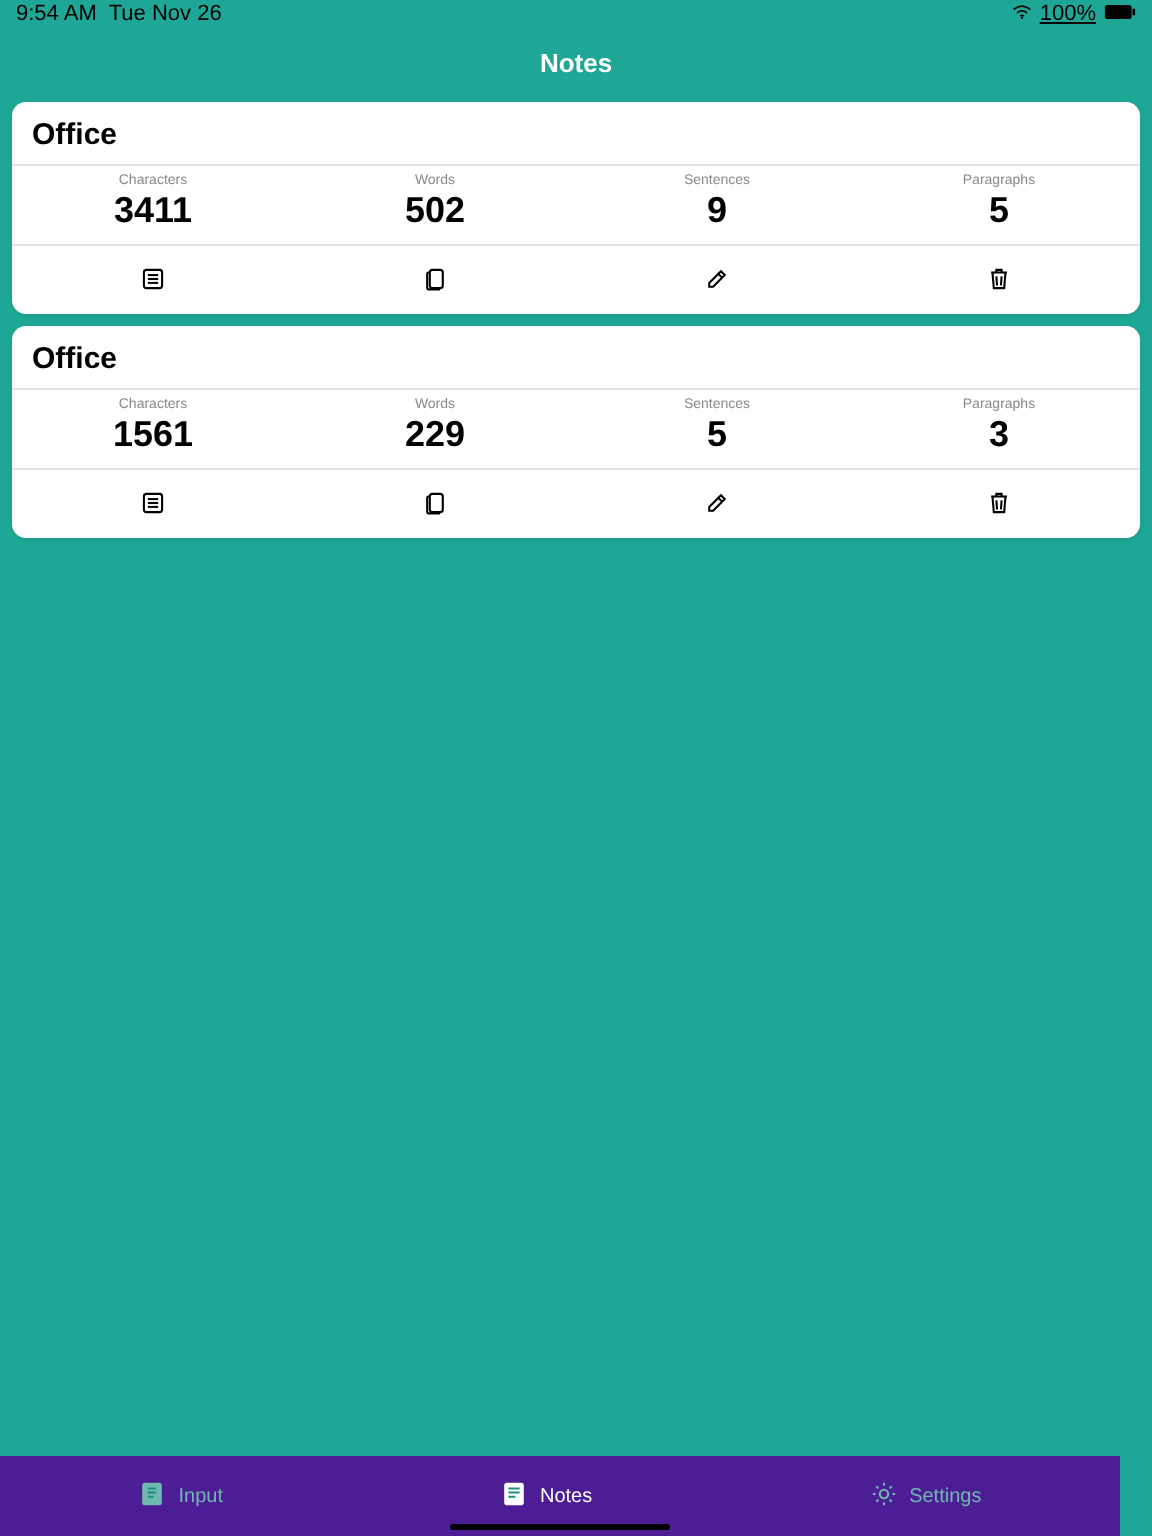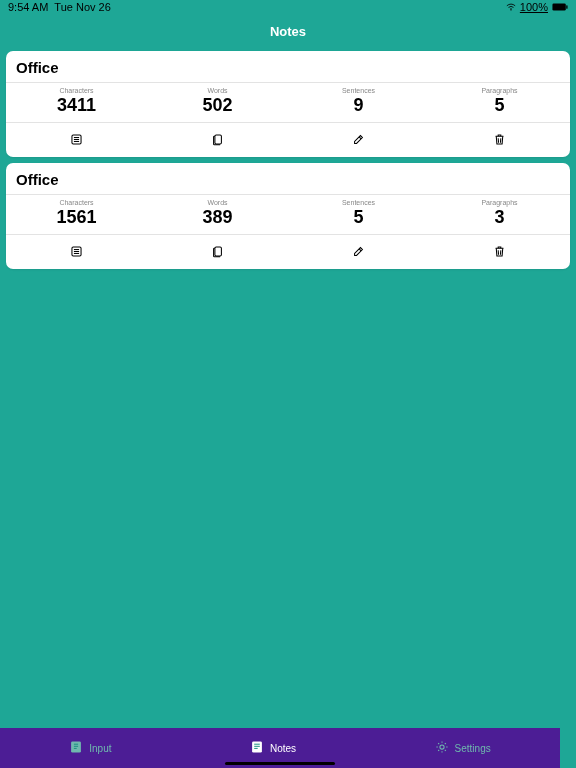--- a/index.html
+++ b/index.html
@@ -193,21 +193,21 @@
 
   <div class="card">
     <div class="card-title">Office</div>
     <div class="stats-row">
       <div class="stat">
         <div class="stat-label">Characters</div>
         <div class="stat-value">1561</div>
       </div>
       <div class="stat">
         <div class="stat-label">Words</div>
-        <div class="stat-value">389</div>
+        <div class="stat-value">229</div>
       </div>
       <div class="stat">
         <div class="stat-label">Sentences</div>
         <div class="stat-value">5</div>
       </div>
       <div class="stat">
         <div class="stat-label">Paragraphs</div>
         <div class="stat-value">3</div>
       </div>
     </div>

